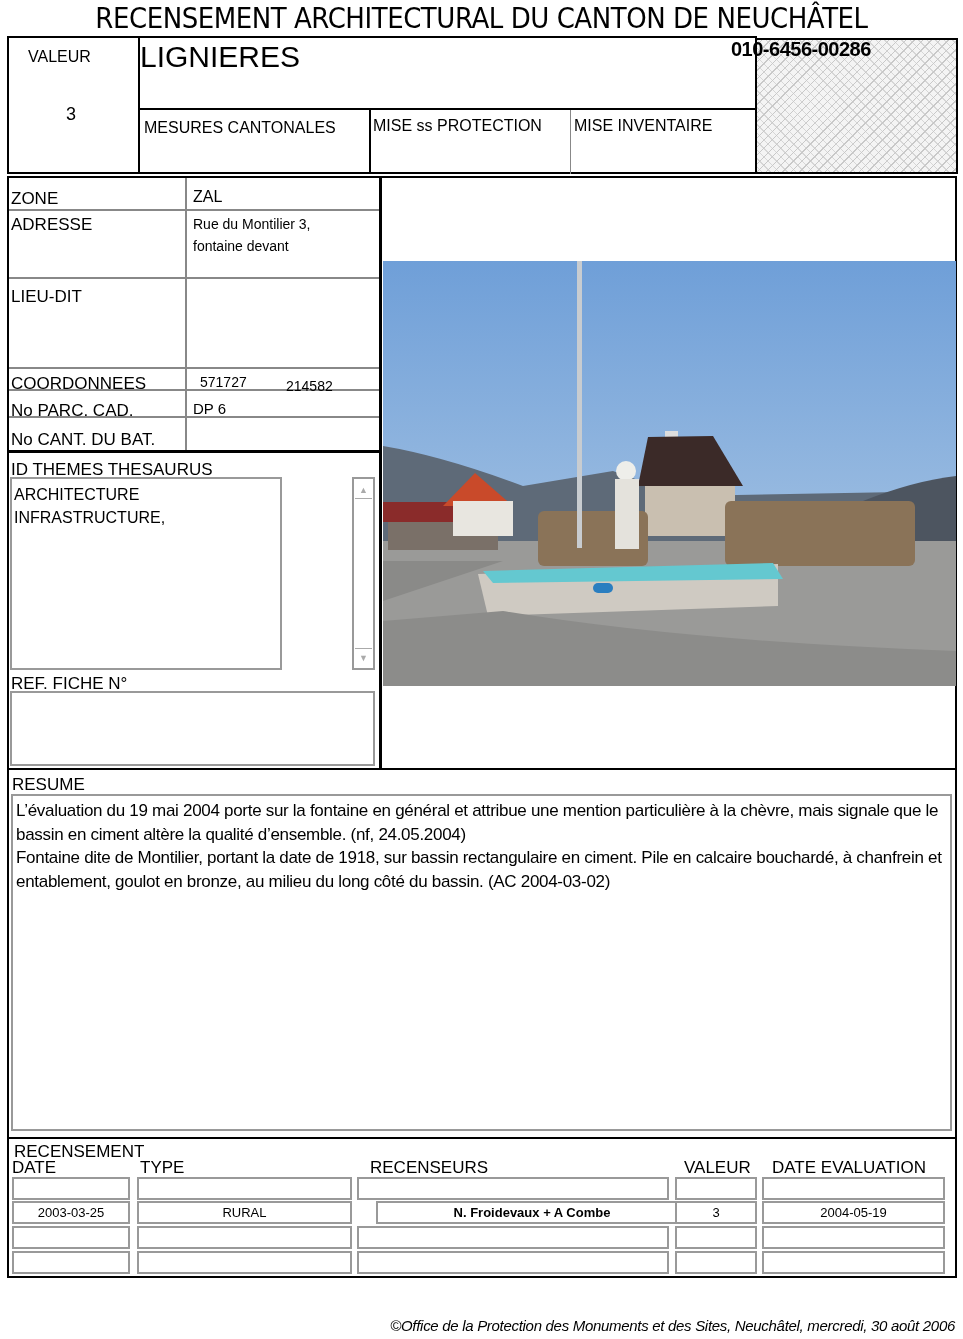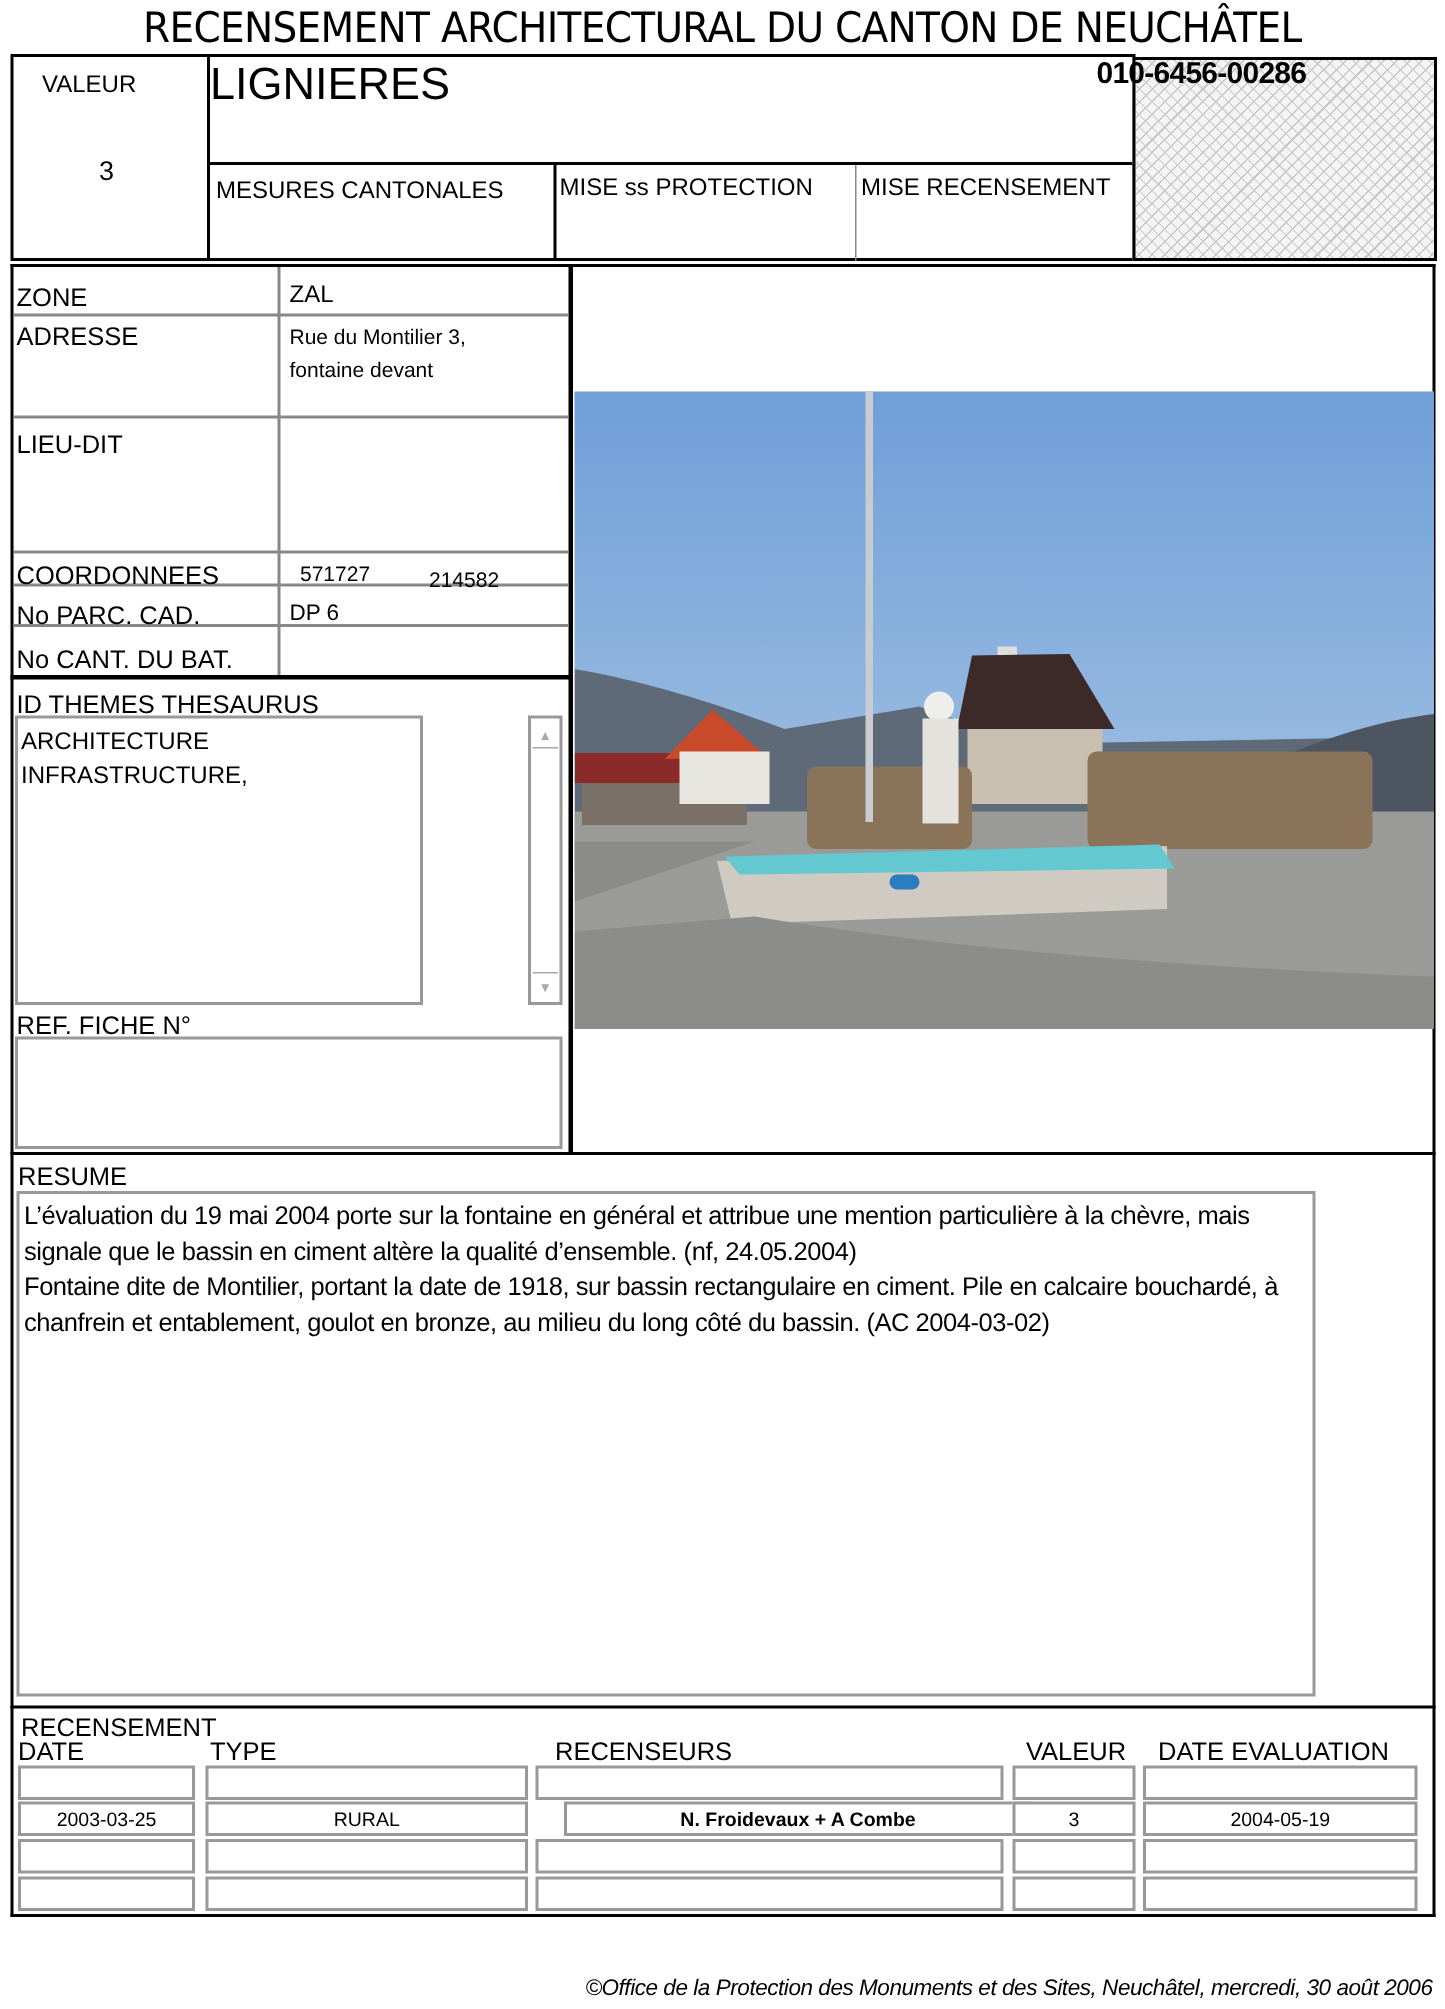--- a/index.html
+++ b/index.html
@@ -31,21 +31,21 @@
 <div class="abs hdr-box"></div>
 <div class="abs vline" style="left:138px;top:36px;height:138px;"></div>
 <div class="abs hline" style="left:138px;top:108px;width:619px;"></div>
 <div class="abs vline" style="left:369px;top:108px;height:66px;"></div>
 <div class="abs gline-v" style="left:570px;top:110px;height:64px;width:1px;"></div>
 <div class="abs lbl" style="left:28px;top:48px;font-size:16px;">VALEUR</div>
 <div class="abs" style="left:66px;top:104px;font-size:18px;">3</div>
 <div class="abs" style="left:140px;top:40px;width:615px;font-size:30px;">LIGNIERES</div>
 <div class="abs lbl" style="left:144px;top:119px;font-size:16px;">MESURES CANTONALES</div>
 <div class="abs lbl" style="left:373px;top:117px;font-size:16px;">MISE ss PROTECTION</div>
-<div class="abs lbl" style="left:574px;top:117px;font-size:16px;">MISE RECENSEMENT</div>
+<div class="abs lbl" style="left:574px;top:117px;font-size:16px;">MISE INVENTAIRE</div>
 
 <div class="abs code-box"></div>
 <div class="abs code-text">010-6456-00286</div>
 
 <div class="abs hline" style="left:7px;top:176px;width:950px;"></div>
 <div class="abs vline" style="left:7px;top:176px;height:1102px;"></div>
 <div class="abs vline" style="left:955px;top:176px;height:1102px;"></div>
 <div class="abs vline" style="left:379px;top:176px;height:594px;width:3px;"></div>
 <div class="abs gline-v" style="left:185px;top:178px;height:272px;"></div>
 <div class="abs gline-h" style="left:9px;top:209px;width:370px;"></div>
@@ -109,21 +109,21 @@
     <rect x="232" y="218" width="24" height="70" fill="#e4e2dc"></rect>
     <path d="M95 313 L395 303 L395 345 L105 355 Z" fill="#cfcac2"></path>
     <path d="M100 310 L390 302 L400 318 L110 322 Z" fill="#64c8d0"></path>
     <rect x="210" y="322" width="20" height="10" rx="5" fill="#2a7ec0"></rect>
     <path d="M120 350 Q300 380 573 390 L573 425 L0 425 L0 360 Z" fill="#8c8c8a"></path>
   </svg>
 </div>
 
 <div class="abs hline" style="left:7px;top:768px;width:950px;"></div>
 <div class="abs lbl" style="left:12px;top:775px;font-size:17px;">RESUME</div>
-<div class="abs tb" style="left:11px;top:794px;width:866px;height:337px;">
+<div class="abs tb" style="left:11px;top:794px;width:941px;height:337px;">
   <div style="padding:3px 3px 0 3px;font-size:17px;line-height:23.5px;letter-spacing:-0.3px;">
     <div>L’évaluation du 19 mai 2004 porte sur la fontaine en général et attribue une mention particulière à la chèvre, mais signale que le bassin en ciment altère la qualité d’ensemble. (nf, 24.05.2004)</div>
     <div>Fontaine dite de Montilier, portant la date de 1918, sur bassin rectangulaire en ciment. Pile en calcaire bouchardé, à chanfrein et entablement, goulot en bronze, au milieu du long côté du bassin. (AC 2004-03-02)</div>
   </div>
 </div>
 
 <div class="abs hline" style="left:7px;top:1137px;width:950px;"></div>
 <div class="abs lbl" style="left:14px;top:1142px;font-size:17px;">RECENSEMENT</div>
 <div class="abs lbl" style="left:12px;top:1158px;font-size:17px;">DATE</div>
 <div class="abs lbl" style="left:140px;top:1158px;font-size:17px;">TYPE</div>

